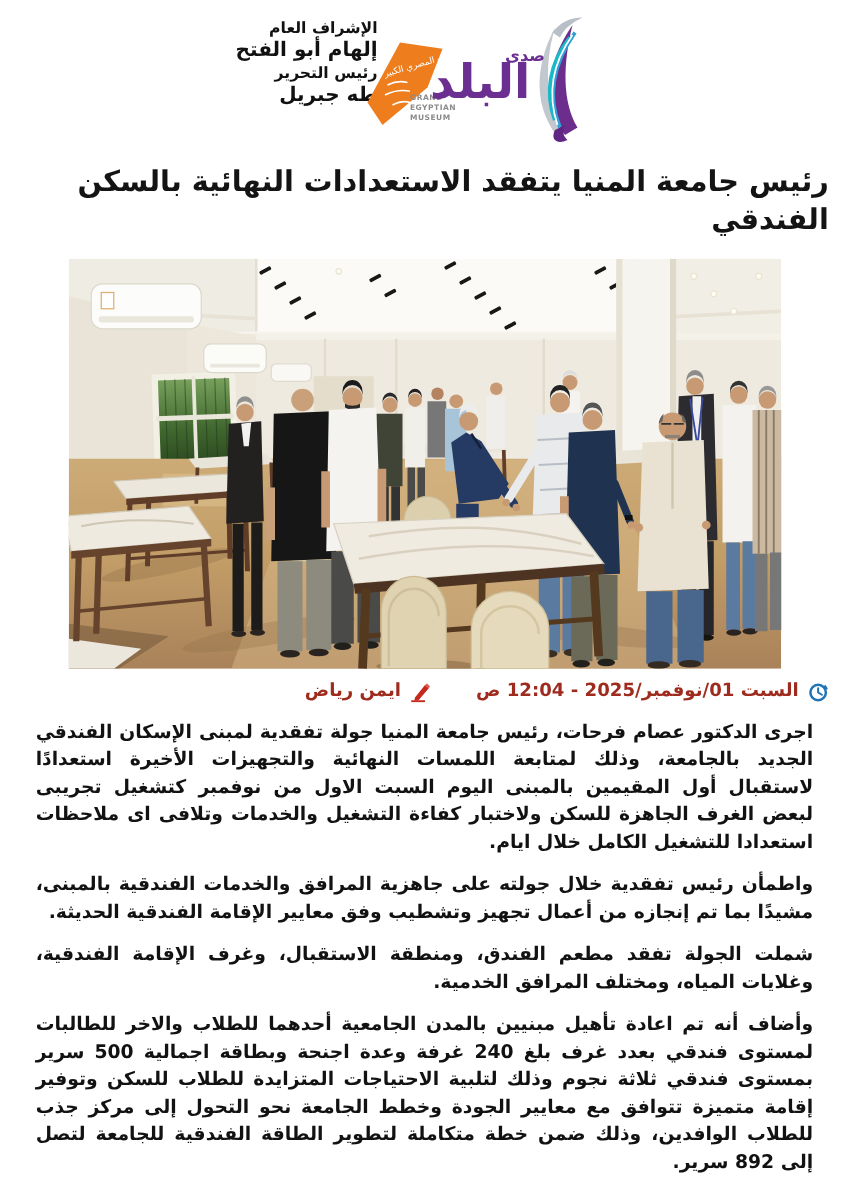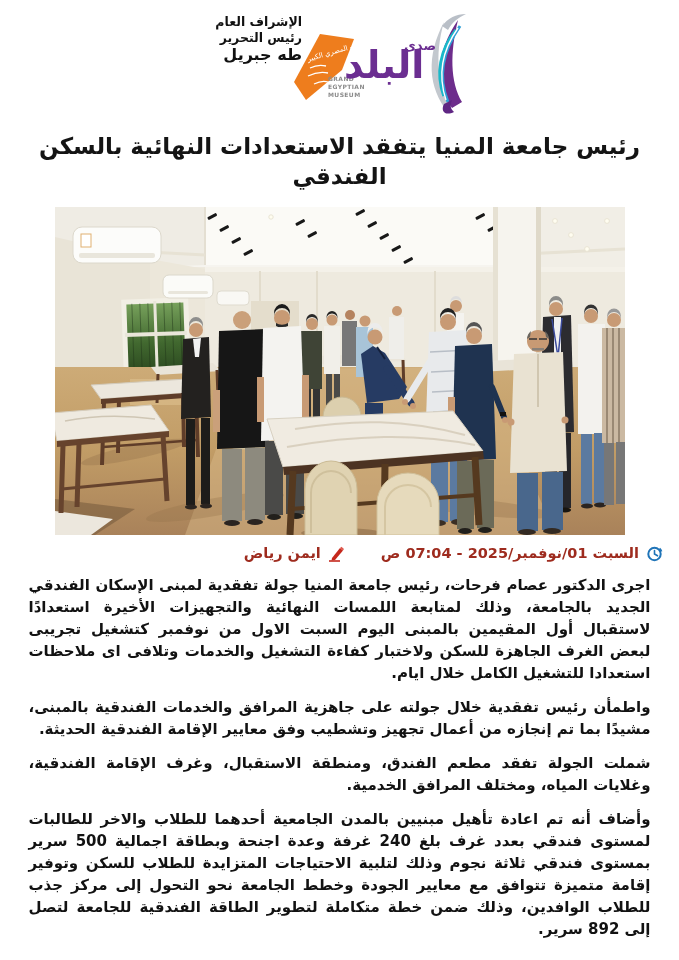--- a/index.html
+++ b/index.html
@@ -31,21 +31,21 @@
     position:absolute;left:0;top:36px;font-size:38px;font-weight:bold;
     color:#6b2e91;direction:rtl;line-height:1;text-align:right;
   }
   .brand-tagline{
     position:absolute;left:60px;top:28px;font-size:13px;font-weight:bold;
     color:#6b2e91;direction:rtl;
   }
 
   
   .headline{
-    margin:6px 16px 0 16px;text-align:center;direction:rtl;
+    margin:6px 16px 0 16px;text-align:right;direction:rtl;
     font-size:23px;font-weight:bold;color:#141414;line-height:1.3;
   }
 
   
   .photo{margin:15px auto 0 auto;width:570px;height:328px;display:block;}
   .photo svg{display:block;}
 
   
   .meta{
     margin:10px 16px 0 16px;direction:rtl;display:flex;align-items:center;
@@ -63,20 +63,21 @@
 </style>
 </head>
 <body>
 
 <div class="page">
 
   <header class="masthead">
 
     <div class="supervision">
       <span class="s-small">الإشراف العام</span>
+      <span class="s-big">إلهام أبو الفتح</span>
       <span class="s-small">رئيس التحرير</span>
       <span class="s-big">طه جبريل</span>
     </div>
 
     <div class="gem">
       <svg width="72" height="80" viewBox="0 0 72 80">
         <polygon points="4,54 30,6 64,11 52,42 16,72" fill="#ee7d1d"></polygon>
         <text x="18" y="30" font-size="7" fill="#ffffff" transform="rotate(-16 30 32)">المتحف المصري الكبير</text>
         <path d="M20,40 q8,-4 16,-2 M18,48 q10,-5 20,-3 M24,56 q8,-4 14,-2" stroke="#ffffff" stroke-width="1.3" fill="none"></path>
       </svg>
@@ -356,21 +357,21 @@
       <path d="M330,328 L330,300 A23,22 0 0 1 376,300" fill="none" stroke="#d5c6a2" stroke-width="2"></path>
     </svg>
   </figure>
 
   <div class="meta">
     <svg width="17" height="17" viewBox="0 0 17 17">
       <circle cx="8.5" cy="9" r="6.2" fill="#ffffff" stroke="#1f74b8" stroke-width="2"></circle>
       <path d="M8.5,5.5 V9 L11.5,10.8" stroke="#1f74b8" stroke-width="1.6" fill="none" stroke-linecap="round"></path>
       <path d="M13.5,3.5 a7.5,7.5 0 0 1 2,3" stroke="#1f74b8" stroke-width="1.8" fill="none"></path>
     </svg>
-    <span>السبت 01/نوفمبر/2025 - 07:04 ص</span>
+    <span>السبت 01/نوفمبر/2025 - 12:04 ص</span>
     <span class="sep"></span>
     <svg width="17" height="17" viewBox="0 0 17 17">
       <path d="M1,16 h11" stroke="#c5281c" stroke-width="1.6"></path>
       <path d="M4,13 L12,3 L15,5.5 L7,15 L3.5,15.5 z" fill="#c5281c"></path>
       <path d="M12,3 L15,5.5 L16,4 L13.5,1.8 z" fill="#e0584d"></path>
     </svg>
     <span>ايمن رياض</span>
   </div>
 
   <article class="article">

